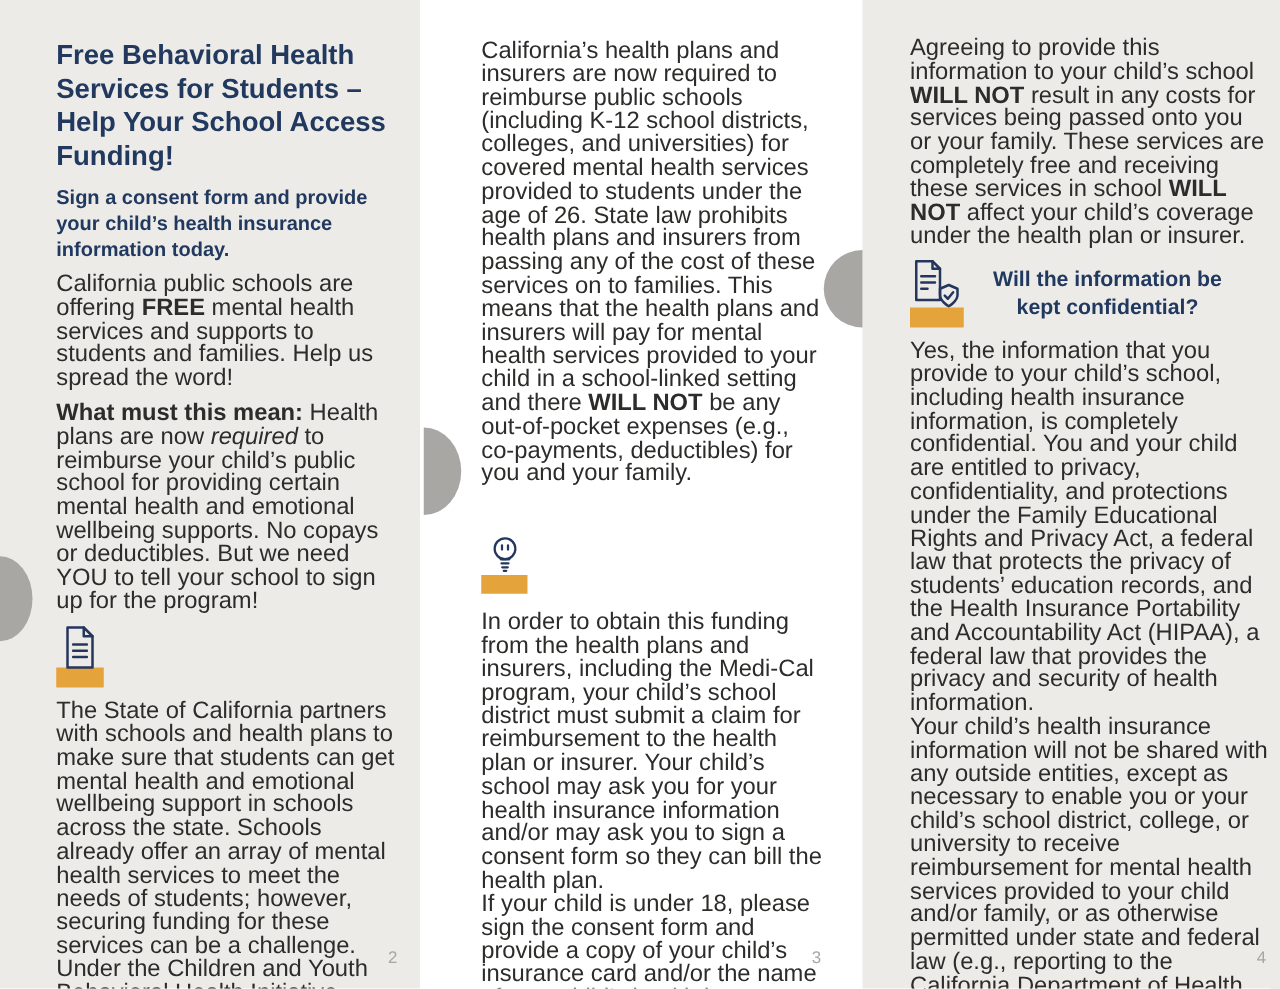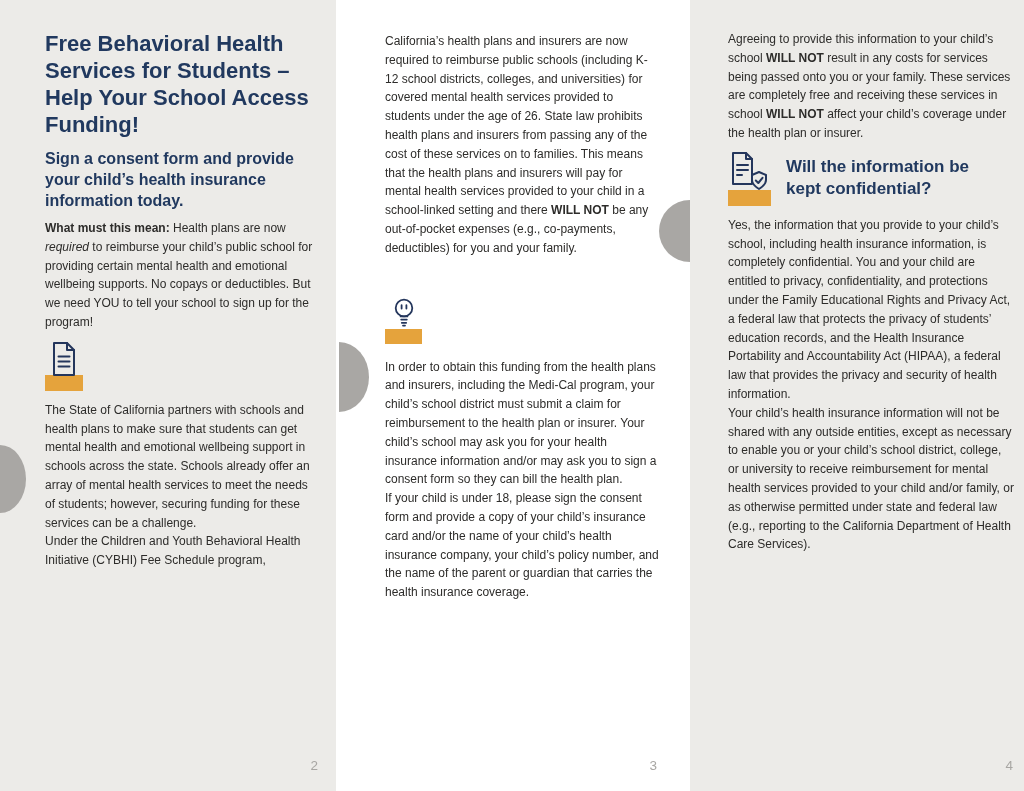--- a/index.html
+++ b/index.html
@@ -32,33 +32,34 @@
   }
   h2.doc-subtitle {
     color: #21395F;
     font-size: 16px;
     line-height: 21px;
     font-weight: 700;
     margin-bottom: 8px;
   }
   p.body {
     color: #2D2C2A;
-    font-size: 12px;
+    font-size: 19px;
     line-height: 18.8px;
     margin-bottom: 9px;
   }
   p.no-gap { margin-bottom: 0; }
   p.body strong { font-weight: 700; }
   p.body em { font-style: italic; }
 
   .section-head {
     display: flex;
     align-items: center;
     gap: 12px;
     margin: 8px 0 10px 0;
+    text-align: center;
   }
   .section-head .section-title {
     color: #21395F;
     font-size: 17px;
     line-height: 22px;
     font-weight: 700;
   }
   .panel-right .section-head .section-title { max-width: 200px; }
   .panel-mid .section-head { margin-top: 40px; margin-bottom: 14px; }
 
@@ -116,20 +117,21 @@
   }
 </style>
 </head>
 <body>
 
 <div class="page">
 
   <div class="panel panel-left">
     <h1 class="doc-title">Free Behavioral Health Services for Students – Help Your School Access Funding!</h1>
     <h2 class="doc-subtitle">Sign a consent form and provide your child’s health insurance information today.</h2>
+    <p class="body">California public schools are offering <strong>FREE</strong> mental health services and supports to students and families. Help us spread the word!</p>
     <p class="body"><strong>What must this mean:</strong> Health plans are now <em>required</em> to reimburse your child’s public school for providing certain mental health and emotional wellbeing supports. No copays or deductibles. But we need YOU to tell your school to sign up for the program!</p>
 
     <div class="section-head">
       <span class="icon-wrap iw-doc">
         <span class="icon-bar"></span>
         <svg width="26" height="36" viewBox="0 0 26 36" fill="none" stroke="#24365C" stroke-width="2" stroke-linejoin="round" stroke-linecap="round">
           <path d="M3 2 H16 L23 9 V34 H3 Z"></path>
           <path d="M16 2 V9 H23"></path>
           <path d="M7.5 15.5 H18.5 M7.5 20.5 H18.5 M7.5 25.5 H18.5"></path>
         </svg>

